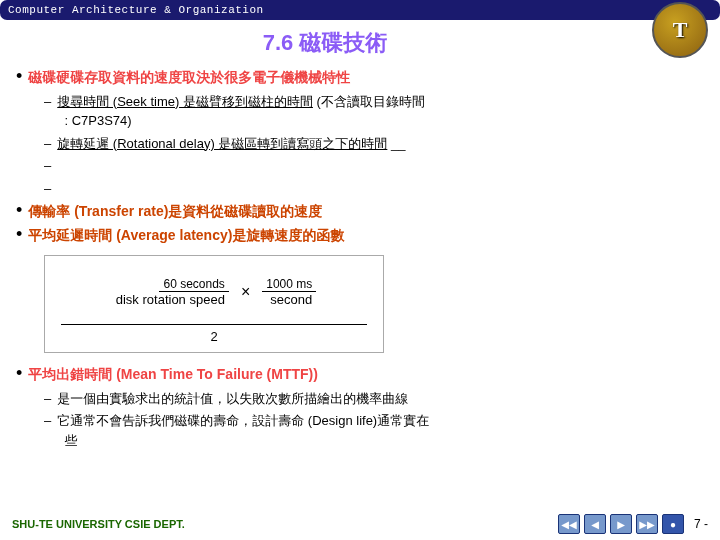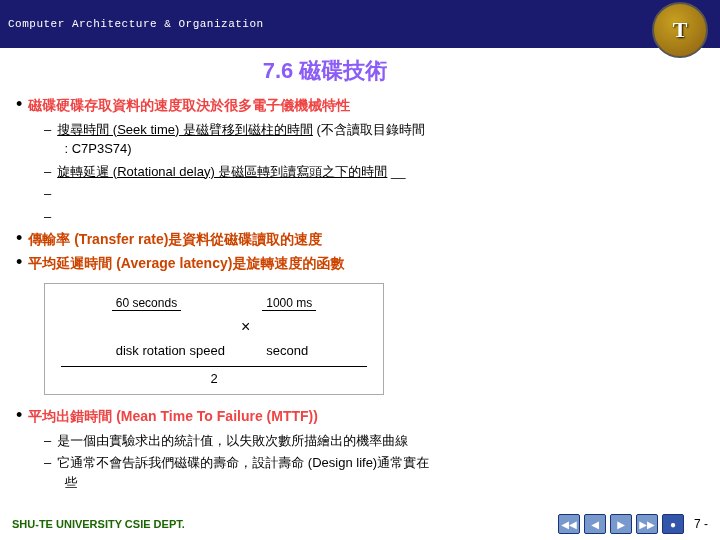--- a/index.html
+++ b/index.html
@@ -11,23 +11,24 @@
       font-size: 13px;
       overflow: hidden;
       position: relative;
     }
 
     
     #header-bar {
       background: #1a1a6e;
       color: #fff;
       font-size: 11px;
-      padding: 18px 8px;
+      padding: 4px 8px;
       font-family: "Courier New", monospace;
       letter-spacing: 0.5px;
+      border-radius: 7px;
     }
 
     
     #logo {
       position: absolute;
       top: 2px;
       right: 8px;
       width: 60px;
       height: 58px;
     }
@@ -111,24 +112,23 @@
       margin: 6px 28px 6px 28px;
       border: 1px solid #aaa;
       padding: 8px 16px;
       display: inline-block;
       background: #fff;
       min-width: 340px;
     }
     .formula-fraction {
       display: inline-flex;
       flex-direction: column;
-      align-items: flex-start;
+      align-items: flex-end;
       vertical-align: middle;
-      margin: 4px 4px;
-      gap: 32px;
+      margin: 13px 4px;
     }
     .fraction-num {
       border-bottom: 1px solid #000;
       padding: 0 4px;
       font-size: 12px;
       text-align: center;
     }
     .fraction-den {
       padding: 0 4px;
       font-size: 13px;

